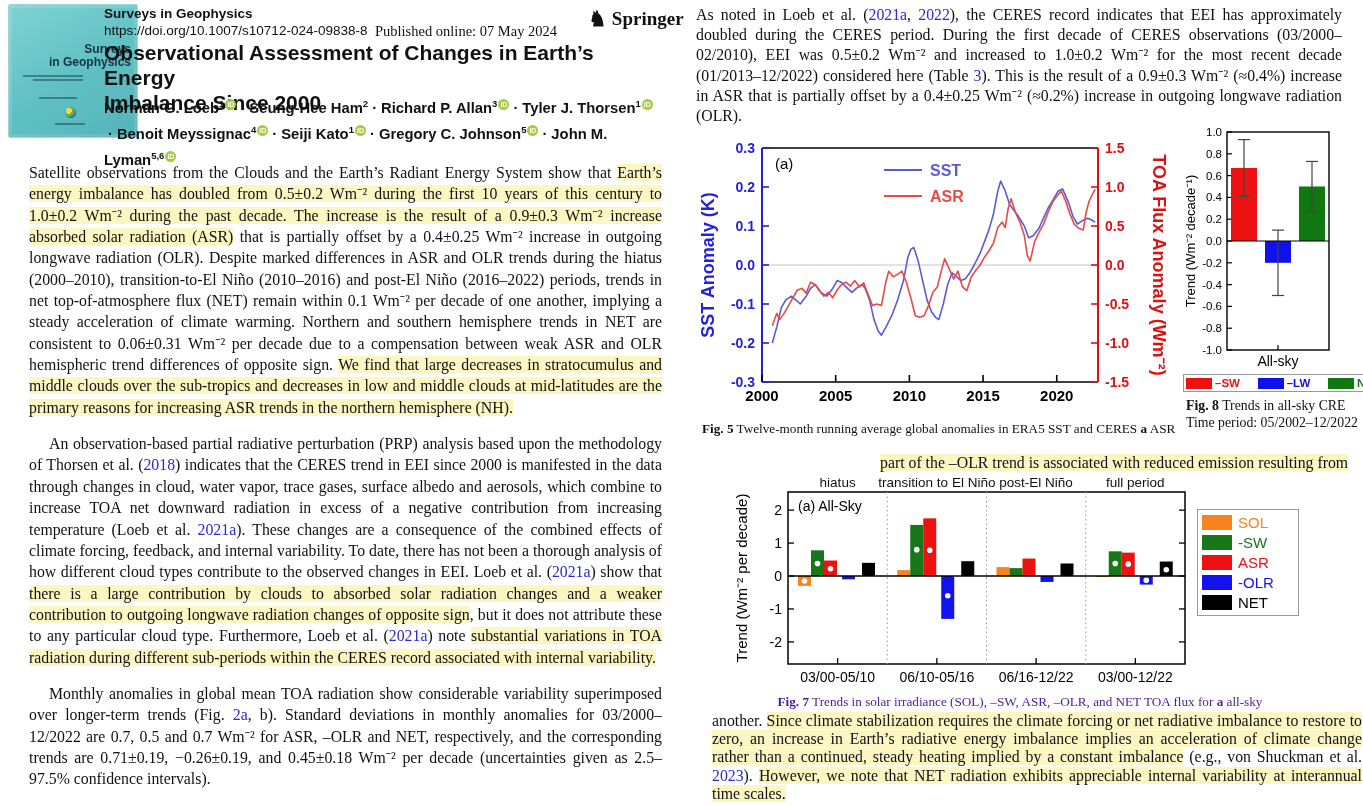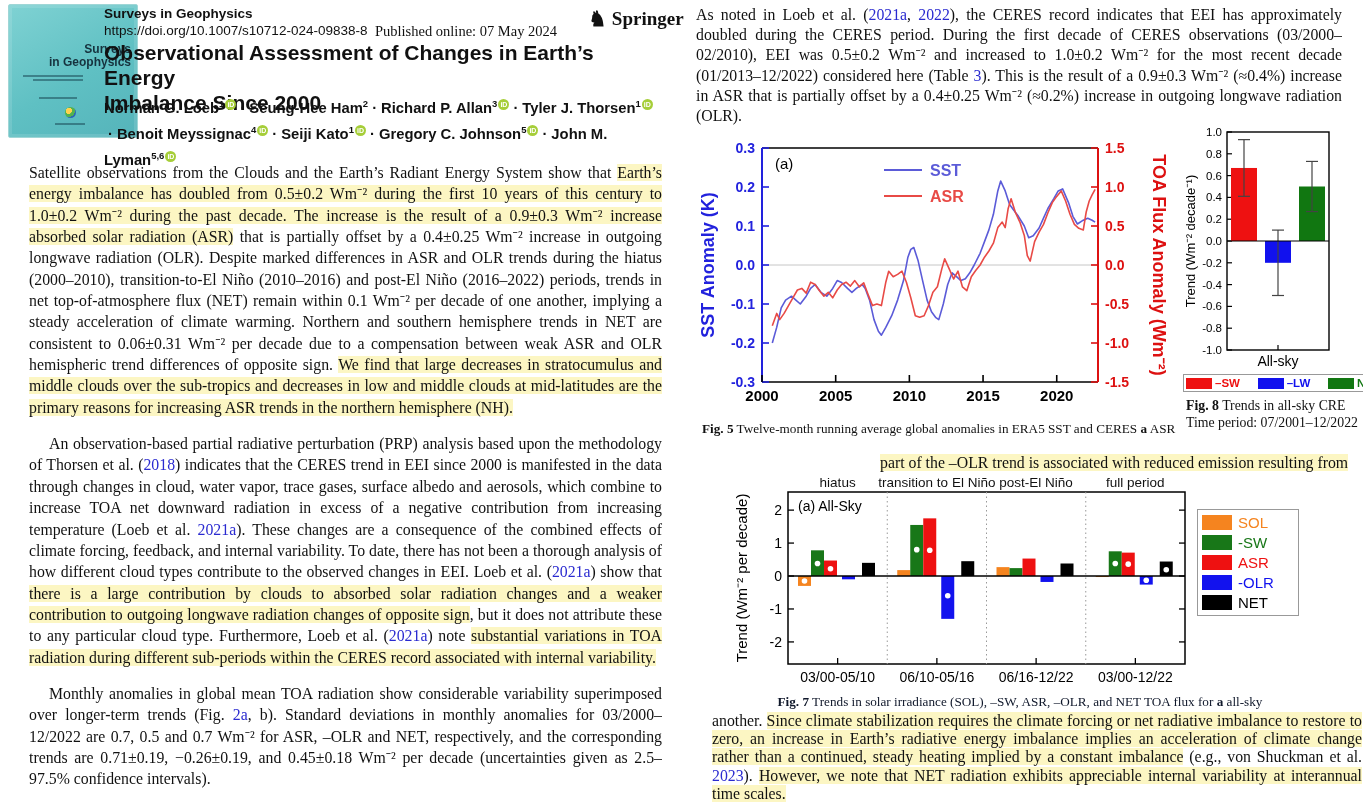--- a/index.html
+++ b/index.html
@@ -26,21 +26,21 @@
   .dotsep{margin:0 4px;}
   
   .leftcol{left:14px;top:147px;width:663px;font-size:15.8px;line-height:21.35px;text-align:justify;}
   .leftcol p{margin:15px;}
   .leftcol p.ind{text-indent:20px;}
   .rp1{left:696px;top:5px;width:646px;font-size:15.8px;line-height:20.2px;text-align:justify;}
   .olr-frag{left:712px;top:452px;width:650px;font-size:15.8px;line-height:21px;}
   .olr-l1{padding-left:168px;}
   .fig5cap{left:702px;top:421px;width:478px;font-size:13.2px;color:#111;}
   .fig8cap{left:1186px;top:397px;width:176px;font-size:13.8px;line-height:17px;color:#111;}
-  .fig7cap{left:740px;top:694px;width:560px;font-size:13.2px;text-align:center;color:#0f172a;}
+  .fig7cap{left:740px;top:694px;width:560px;font-size:13.2px;text-align:center;color:#4c1d95;}
   .rp2{left:712px;top:712px;width:650px;font-size:15.8px;line-height:18.2px;text-align:justify;}
   
   .fig8legend{left:1183px;top:374px;width:200px;height:18px;border:1px solid #999;background:#fff;display:flex;align-items:center;justify-content:space-between;padding:0 2px;box-sizing:border-box;font-family:"Liberation Sans",sans-serif;font-size:11.5px;font-weight:bold;}
   .fig8legend .entry{display:flex;align-items:center;gap:3px;}
   .fig8legend .sw{width:26px;height:11px;display:inline-block;}
   .fig7legend{left:1197px;top:509px;width:92px;border:1px solid #999;background:#fff;padding:4px 4px;display:flex;flex-direction:column;gap:3px;font-family:"Liberation Sans",sans-serif;font-size:15px;}
   .fig7legend .entry{display:flex;align-items:center;gap:6px;}
   .fig7legend .sw{width:30px;height:15px;display:inline-block;}
   svg text{font-family:"Liberation Sans",sans-serif;}
 </style>
@@ -190,21 +190,21 @@
       <span style="color: rgb(17, 17, 238);">–LW</span>
     </span>
     <span class="entry">
       <span class="sw" style="background: rgb(17, 119, 17);"></span>
       <span style="color: rgb(17, 119, 17);">NET</span>
     </span>
   </div>
 
 <div class="abs fig8cap">
   <div><span class="m-b">Fig. 8</span><span>  Trends in all-sky CRE</span></div>
-  <div><span>Time period: 07/2001–12/2022</span></div>
+  <div><span>Time period: 05/2002–12/2022</span></div>
 </div>
 
 <div class="abs fig5cap"><span class="m-b">Fig. 5</span><span>  Twelve-month running average global anomalies in ERA5 SST and CERES </span><span class="m-b">a</span><span> ASR</span></div>
 
 <div class="abs olr-frag">
   <div class="olr-l1"><span class="m-h">part of the –OLR trend is associated with reduced emission resulting from</span></div>
 </div>
 
 <svg class="abs" id="fig7-svg" style="left:733px;top:477px;" width="458" height="216" viewBox="0 0 458 216">
     <text x="104.625" y="10" text-anchor="middle" fill="#111" font-size="13.5px">hiatus</text>

